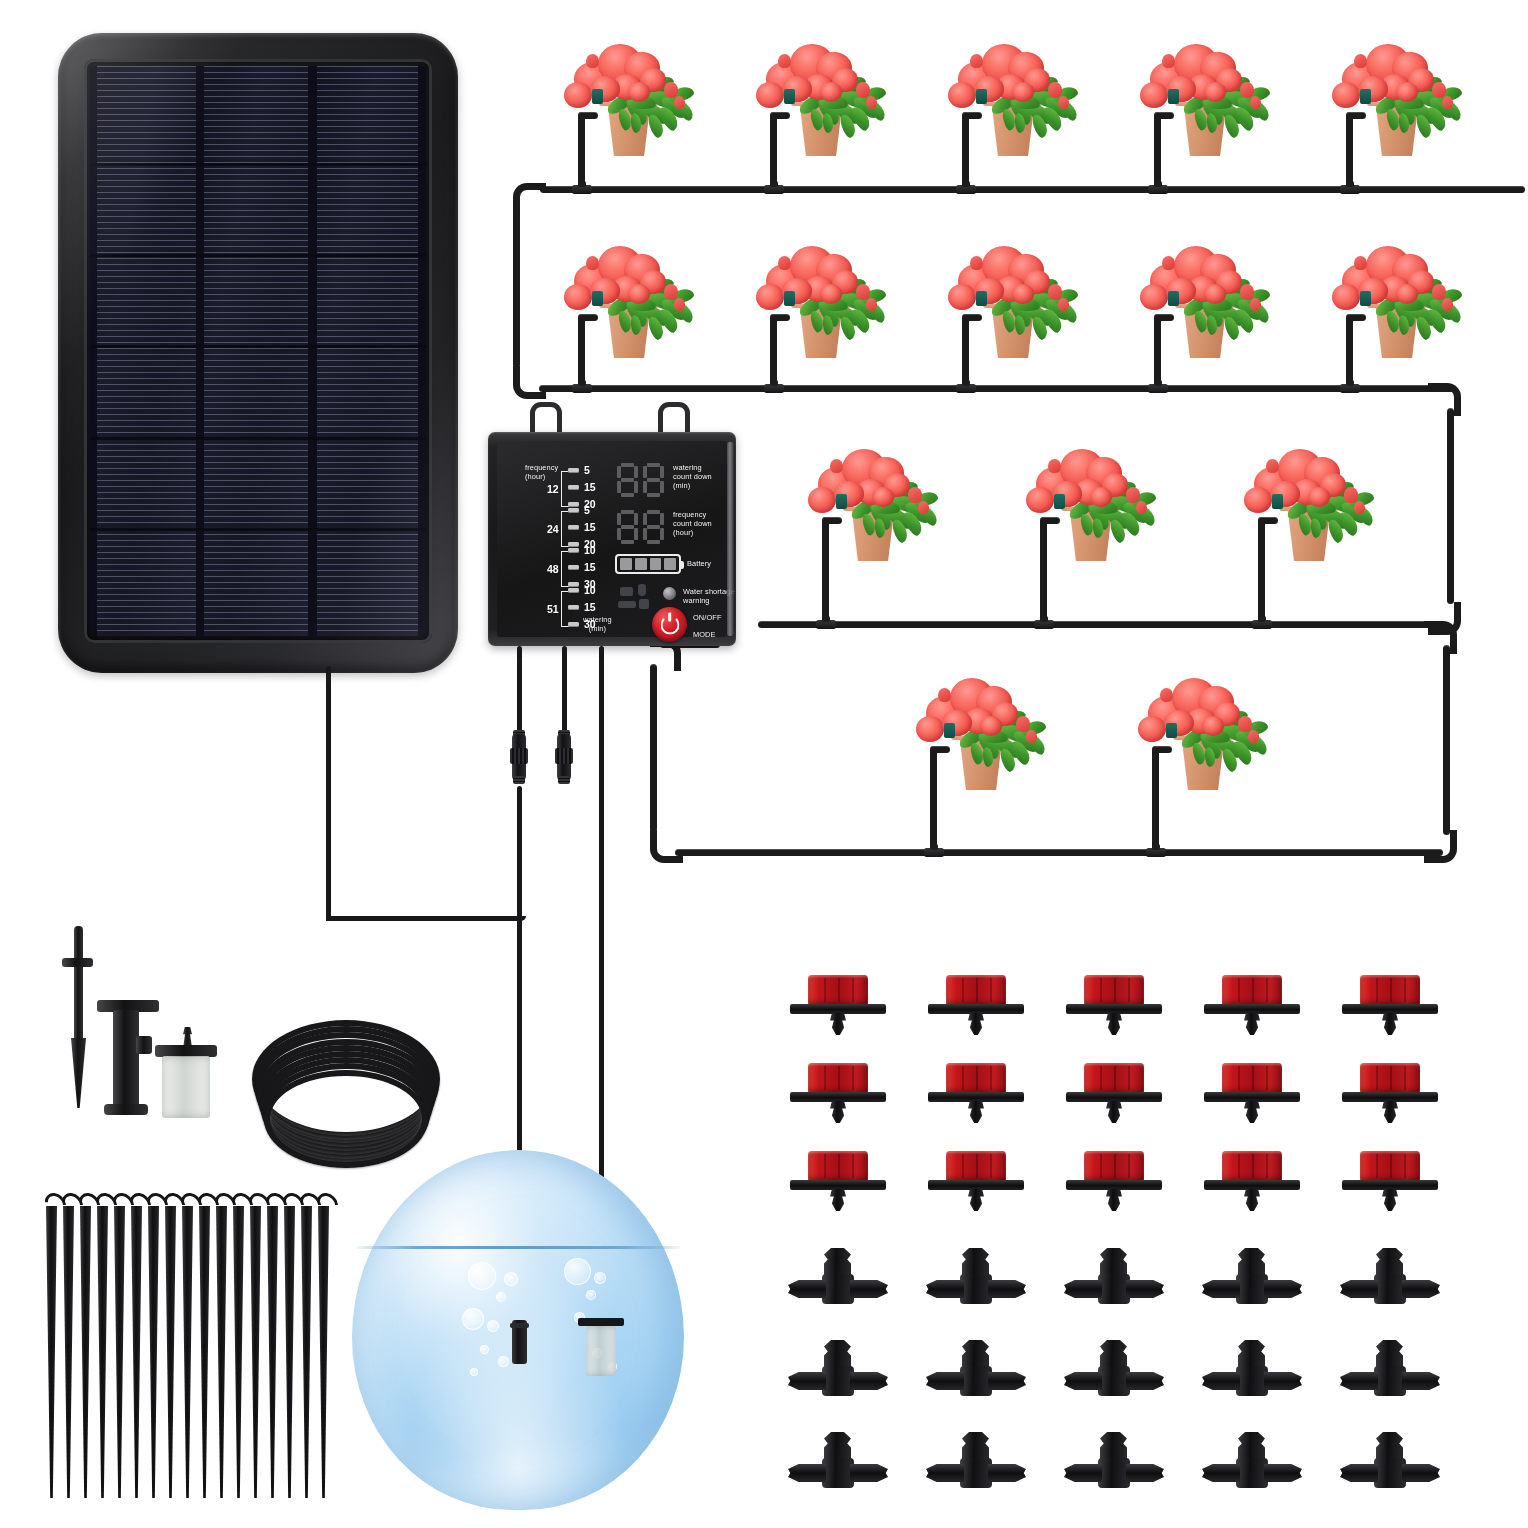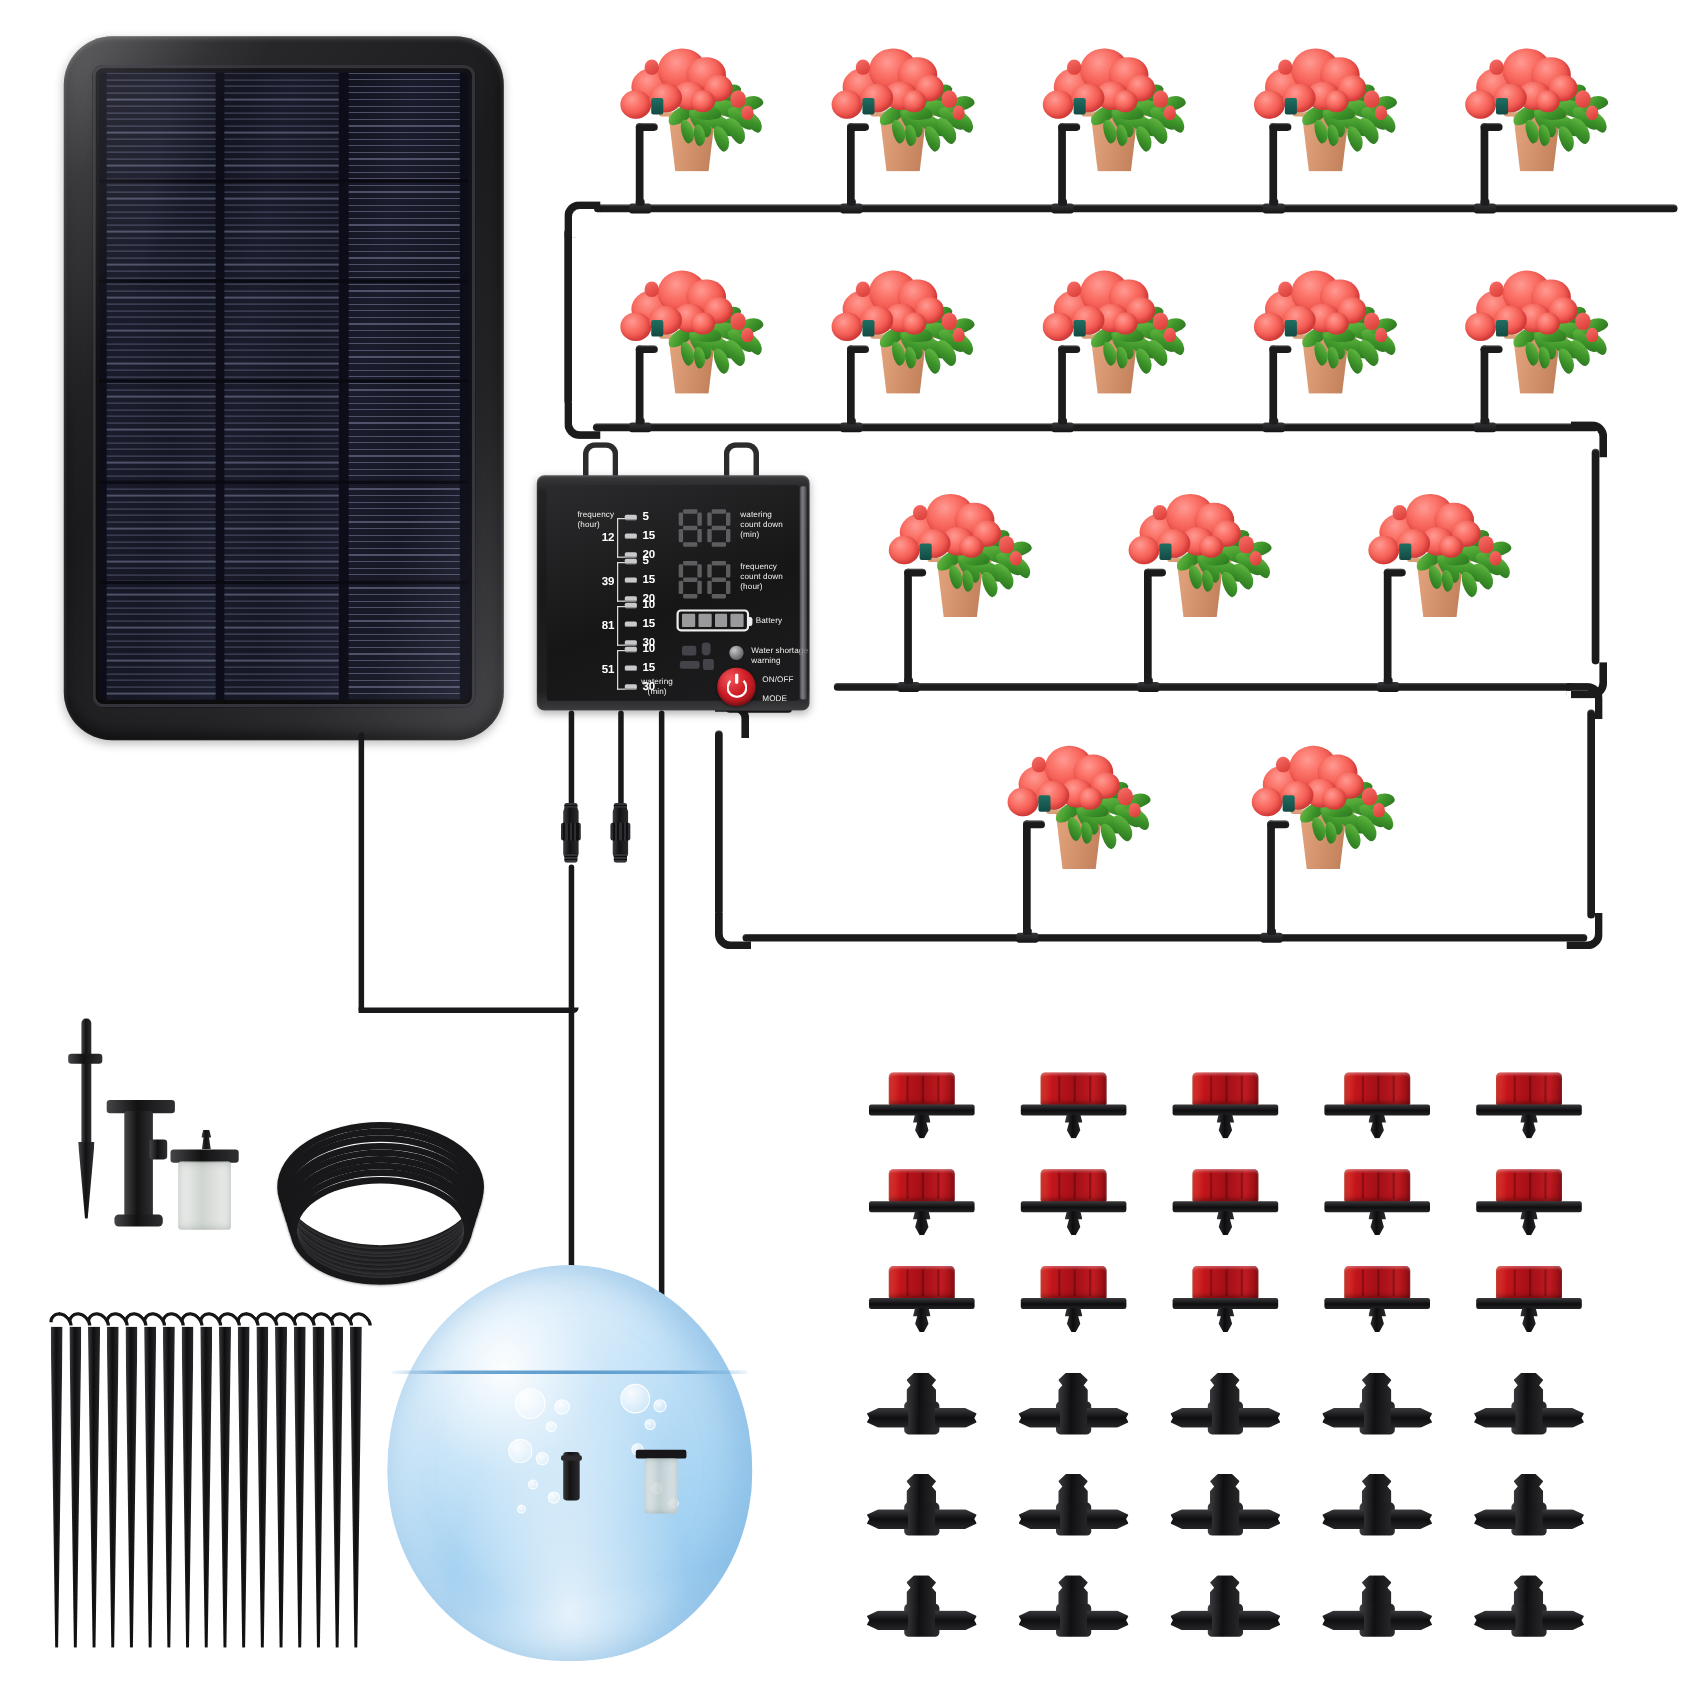--- a/index.html
+++ b/index.html
@@ -802,30 +802,30 @@
 
         <span class="bigno" style="left:50px;top:42px;">12</span>
         <div class="brace" style="left:64px;top:30px;height:34px;"></div>
         <div class="seg-mark" style="left:71px;top:27px;"></div>
         <div class="seg-mark" style="left:71px;top:44px;"></div>
         <div class="seg-mark" style="left:71px;top:61px;"></div>
         <span class="bigno" style="left:87px;top:23px;">5</span>
         <span class="bigno" style="left:87px;top:40px;">15</span>
         <span class="bigno" style="left:87px;top:57px;">20</span>
 
-        <span class="bigno" style="left:50px;top:82px;">39</span>
+        <span class="bigno" style="left:50px;top:82px;">24</span>
         <div class="brace" style="left:64px;top:70px;height:34px;"></div>
         <div class="seg-mark" style="left:71px;top:67px;"></div>
         <div class="seg-mark" style="left:71px;top:84px;"></div>
         <div class="seg-mark" style="left:71px;top:101px;"></div>
         <span class="bigno" style="left:87px;top:63px;">5</span>
         <span class="bigno" style="left:87px;top:80px;">15</span>
         <span class="bigno" style="left:87px;top:97px;">20</span>
 
-        <span class="bigno" style="left:50px;top:122px;">81</span>
+        <span class="bigno" style="left:50px;top:122px;">48</span>
         <div class="brace" style="left:64px;top:110px;height:34px;"></div>
         <div class="seg-mark" style="left:71px;top:107px;"></div>
         <div class="seg-mark" style="left:71px;top:124px;"></div>
         <div class="seg-mark" style="left:71px;top:141px;"></div>
         <span class="bigno" style="left:87px;top:103px;">10</span>
         <span class="bigno" style="left:87px;top:120px;">15</span>
         <span class="bigno" style="left:87px;top:137px;">30</span>
 
         <span class="bigno" style="left:50px;top:162px;">51</span>
         <div class="brace" style="left:64px;top:150px;height:34px;"></div>

